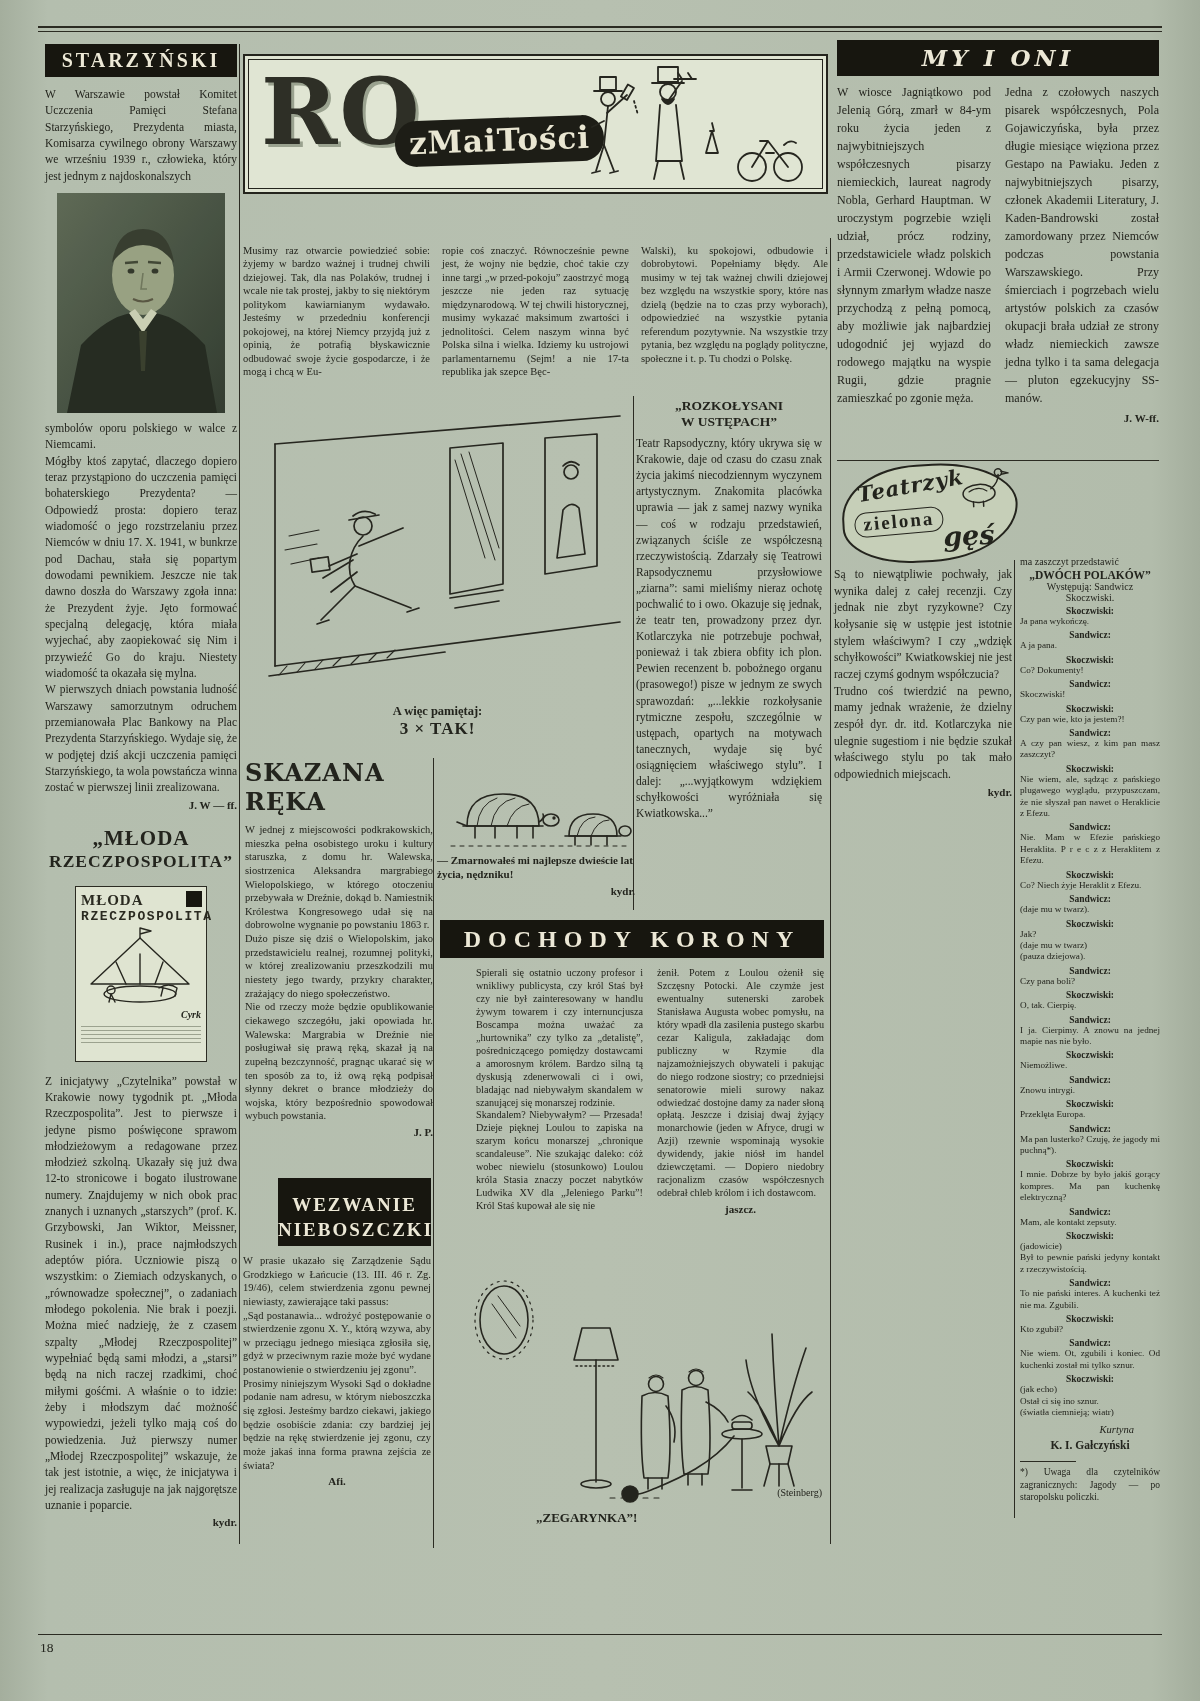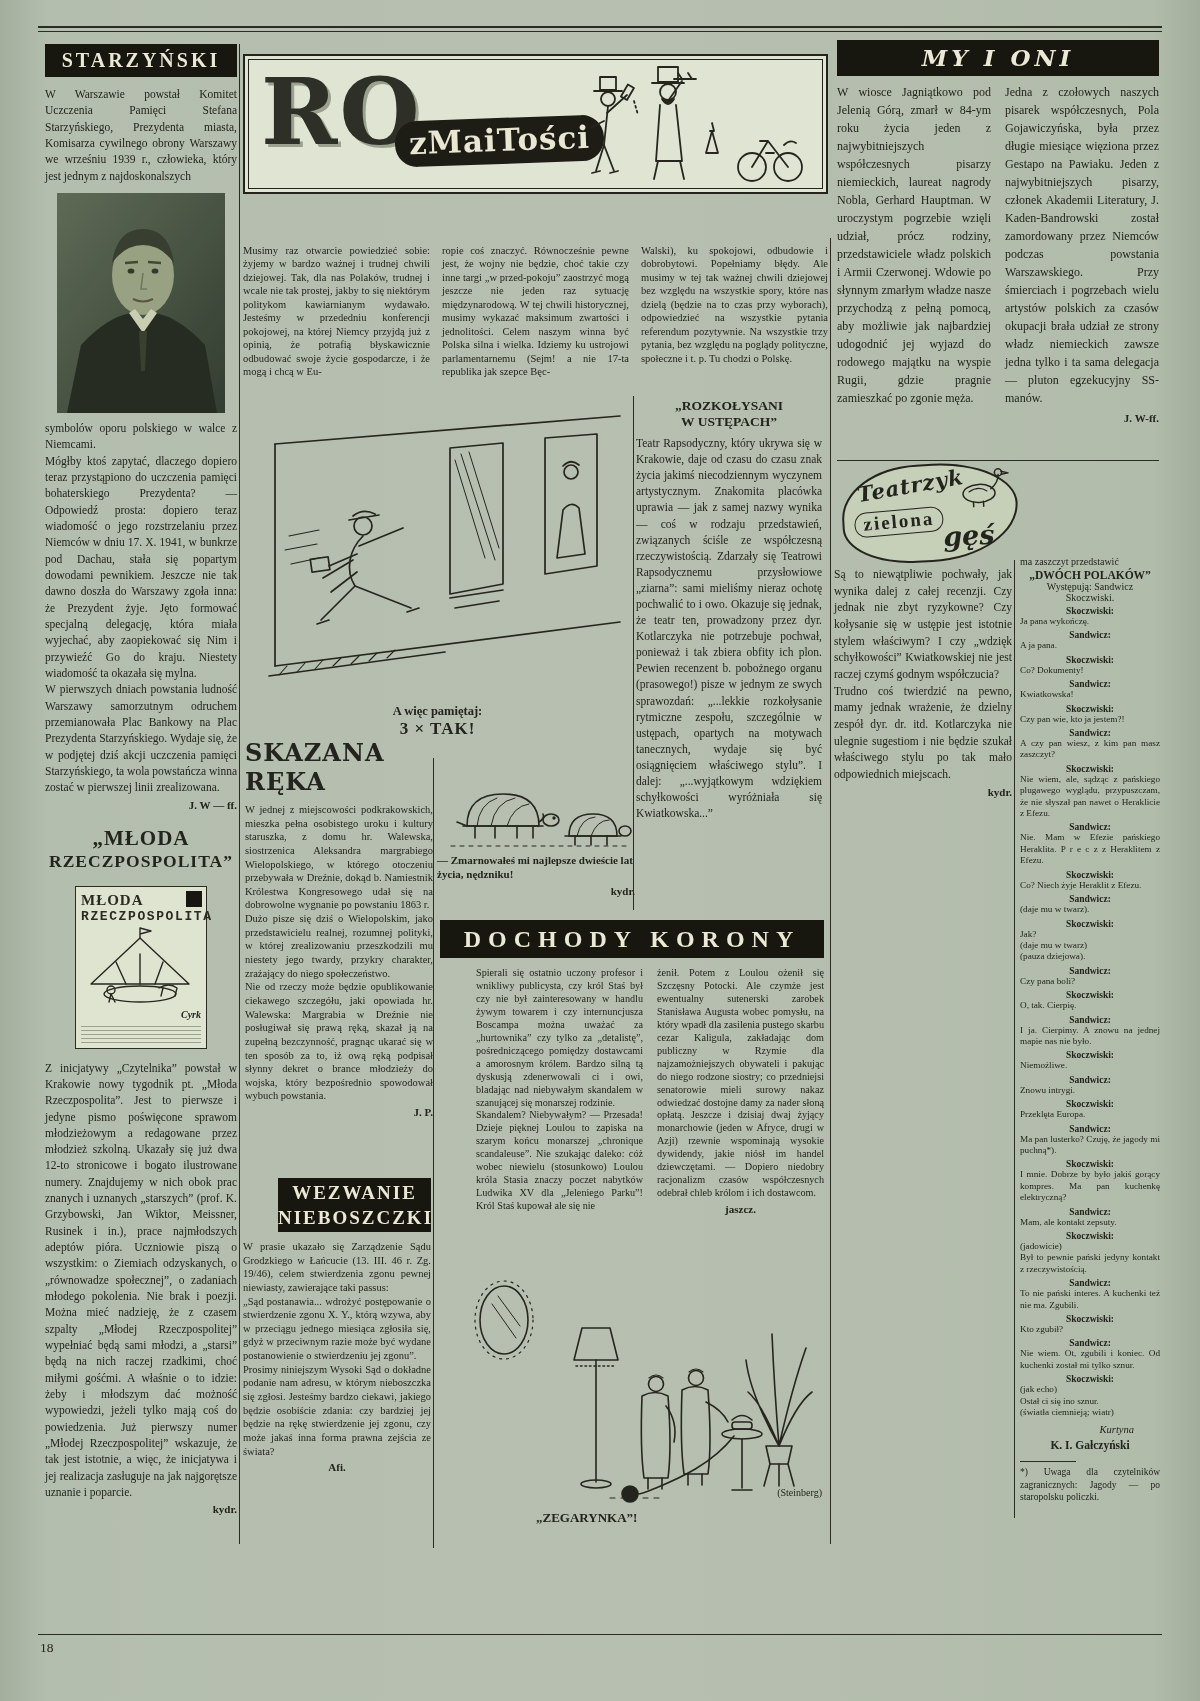--- a/index.html
+++ b/index.html
@@ -18,21 +18,21 @@
 
   
   #col-left { left:45px; top:44px; width:192px; }
   #h-starzynski { height:33px; line-height:33px; font-size:20px; letter-spacing:3px; }
   #starz-intro { margin-top:9px; font-size:11.5px; line-height:1.42; }
   #portrait { display:block; margin:9px auto 0; }
   #starz-body { margin-top:7px; font-size:11.5px; line-height:1.42; }
   #h-mloda { margin-top:15px; text-align:center; font-weight:bold; }
   #h-mloda .l1 { font-size:21px; letter-spacing:1px; }
   #h-mloda .l2 { font-size:17.5px; letter-spacing:1px; }
-  #cover { width:132px; margin:14px auto 0; background:#dfe4d1; border:1px solid #2b2b22; padding:5px 5px 3px; position:relative; }
+  #cover { width:132px; margin:14px auto 0; background:#dfe4d1; border:1px solid #2b2b22; padding:5px 5px 16px; position:relative; }
   #cover .m1 { font-size:15px; font-weight:bold; letter-spacing:1px; color:#2a2a20; }
   #cover .m2 { font-size:13px; font-weight:bold; letter-spacing:1.6px; color:#2a2a20;font-family:Liberation Mono, monospace; }
   #cover .sq { position:absolute; right:4px; top:4px; width:16px; height:16px; background:#17160f; }
   #cover .cyr { text-align:right; font-style:italic; font-size:10px; margin-top:1px;font-weight:bold; }
   #cover .lines { height:22px; margin-top:3px; opacity:.55;
     background:repeating-linear-gradient(#0000 0 3px, #646c58 3px 4px); }
   #mloda-body { margin-top:11px; font-size:11.5px; line-height:1.42; }
   #page-num { left:40px; top:1640px; font-size:13.5px; }
 
   
@@ -51,38 +51,38 @@
     font-weight:bold; font-size:27px; letter-spacing:3px; border-top:1px solid #2b2b22; border-bottom:1px solid #2b2b22; }
   #naj-cols { left:243px; top:244px; width:585px; display:flex; gap:12px; height:152px; overflow:hidden; }
   #naj-cols .c { width:187px; font-size:10.5px; line-height:1.28; }
 
   
   #train-block { left:245px; top:408px; width:385px; text-align:center; }
   #train-cap1 { font-weight:bold; font-size:12.5px; margin-top:4px; }
   #train-cap2 { font-weight:bold; font-size:17px; letter-spacing:1px; }
 
   
-  #skazana-block { left:245px; top:738px; width:188px; }
+  #skazana-block { left:245px; top:758px; width:188px; }
   #h-skazana { font-family:"DejaVu Serif",serif; font-weight:bold; font-size:24px; letter-spacing:1px; }
   #skazana-body { margin-top:7px; font-size:10.5px; line-height:1.3; }
 
   
   #turtle-block { left:437px; top:768px; width:198px; }
   #turtle-cap { font-weight:bold; font-size:11px; line-height:1.3; text-align:left; margin-top:3px; }
 
   
   #rozk1 { left:636px; top:398px; width:186px; }
   #h-rozk { text-align:center; font-weight:bold; font-size:13.5px; line-height:1.15; }
   #rozk1-body { margin-top:6px; font-size:11.5px; line-height:1.4; }
   #rozk2 { left:834px; top:566px; width:178px; }
   #rozk2-body { font-size:11.5px; line-height:1.45; }
 
   
   #wezw-block { left:243px; top:1178px; width:188px; }
-  #h-wezw { height:54px; font-size:19px; letter-spacing:2px; line-height:25px; padding-top:2px;margin-left:35px; }
+  #h-wezw { height:68px; font-size:19px; letter-spacing:2px; line-height:25px; padding-top:14px;margin-left:35px; }
   #wezw-body { margin-top:8px; font-size:10.5px; line-height:1.3; }
 
   
   #doch-block { left:440px; top:920px; width:384px; }
   #h-doch { height:38px; line-height:38px; font-size:24px; letter-spacing:7px; }
   #doch-cols { display:flex; gap:14px; margin-top:9px;margin-left:36px; }
   #doch-cols .c { width:185px; font-size:10.2px; line-height:1.27; }
 
   
   #zega-block { left:450px; top:1264px; width:372px; position:absolute; }
@@ -413,21 +413,21 @@
           <div class="ln">A ja pana.</div>
         </div>
 
         <div class="entry">
           <div class="sp">Skoczwiski:</div>
           <div class="ln">Co? Dokumenty!</div>
         </div>
 
         <div class="entry">
           <div class="sp">Sandwicz:</div>
-          <div class="ln">Kwiatkowska!</div>
+          <div class="ln">Skoczwiski!</div>
         </div>
 
         <div class="entry">
           <div class="sp">Skoczwiski:</div>
           <div class="ln">Czy pan wie, kto ja jestem?!</div>
         </div>
 
         <div class="entry">
           <div class="sp">Sandwicz:</div>
           <div class="ln">A czy pan wiesz, z kim pan masz zaszczyt?</div>

